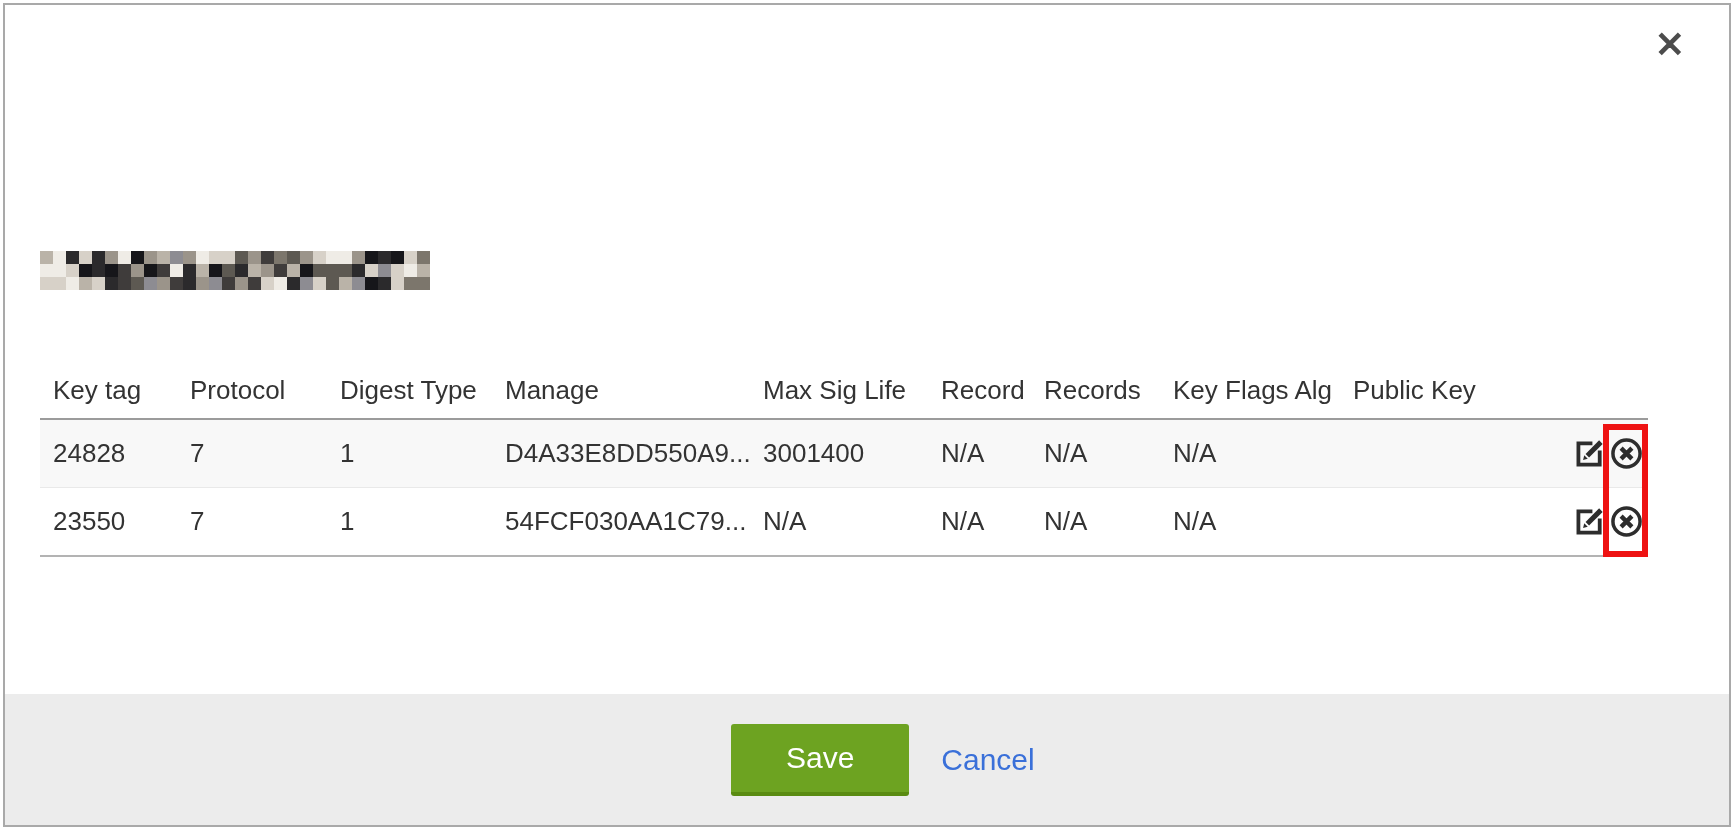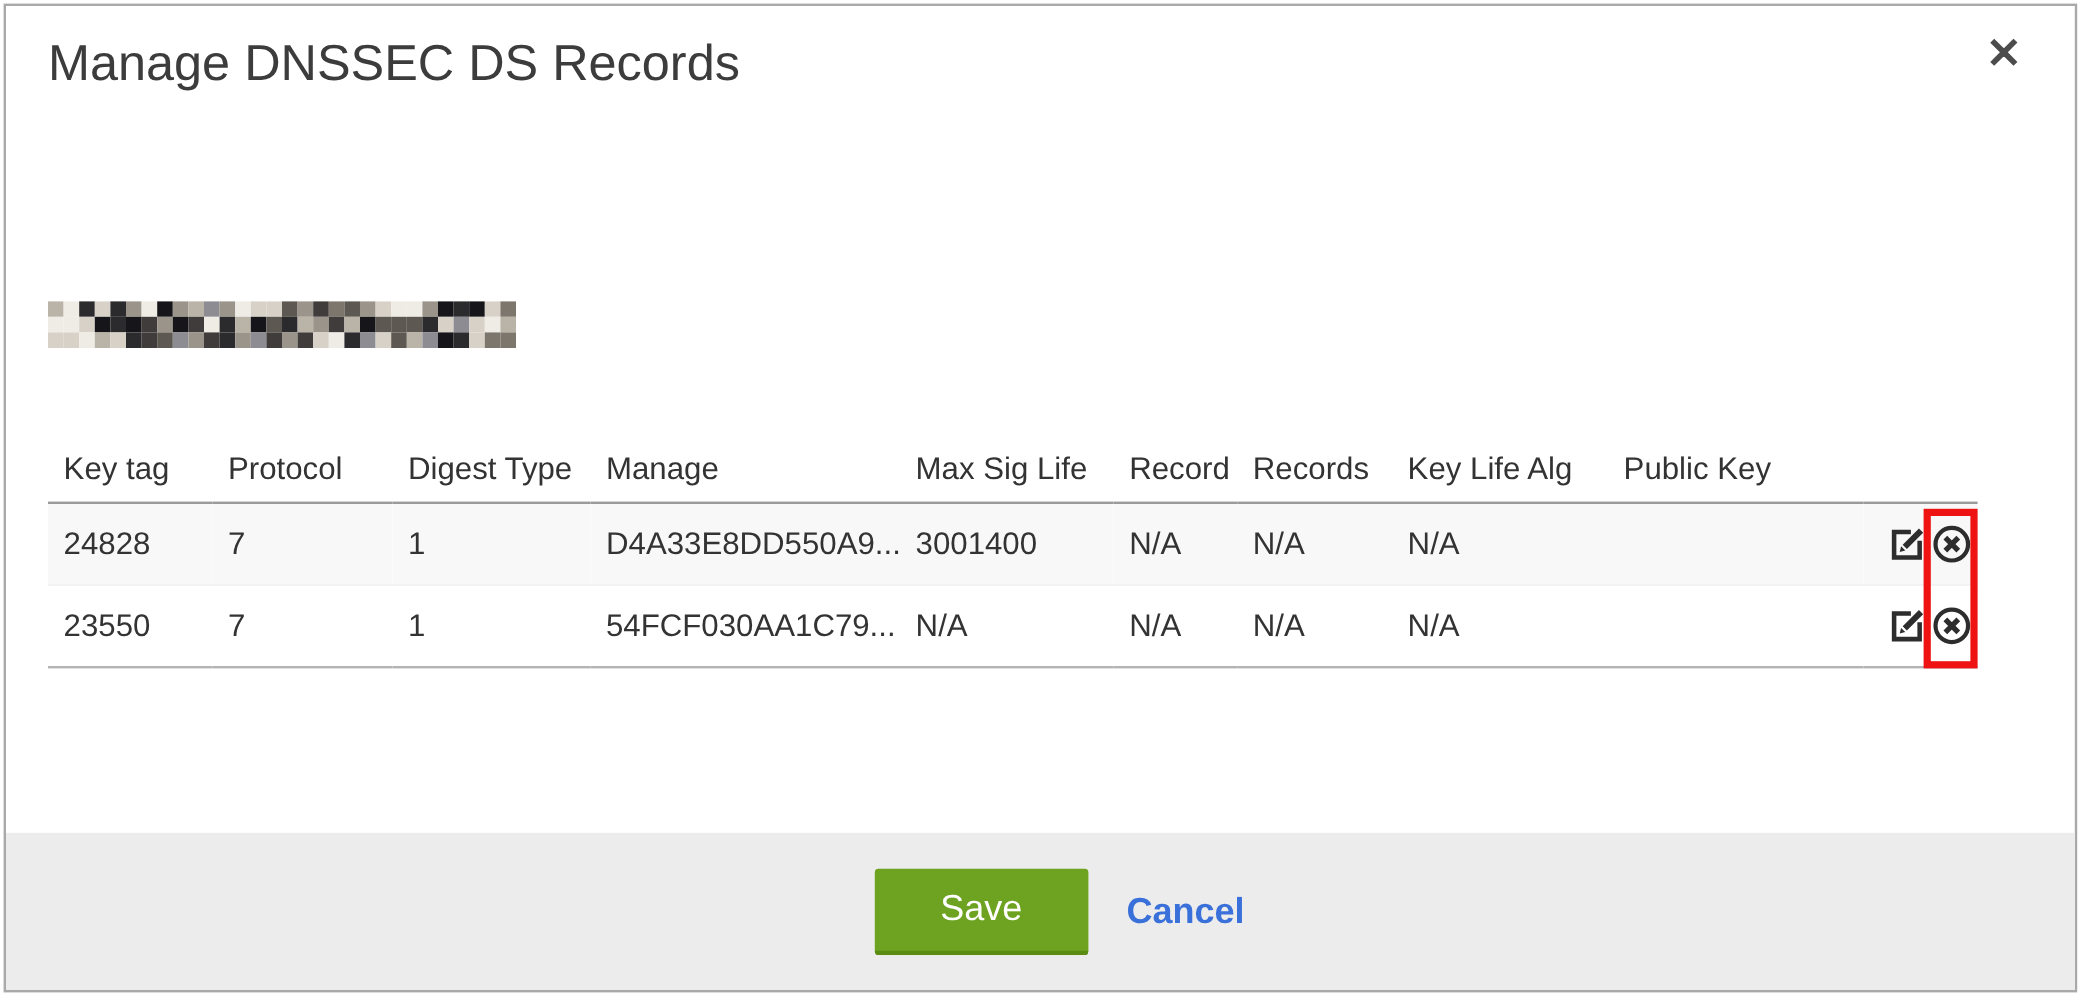--- a/index.html
+++ b/index.html
@@ -52,34 +52,33 @@
   }
   .footer {
     position:absolute; left:0; right:0; top:689px; bottom:0;
     background:#ececec; display:flex; align-items:center; justify-content:center; gap:32px;
   }
   .save-btn {
     width:178px; height:72px; box-sizing:border-box;
     background:#6da321; border:none; border-bottom:4px solid #5a8b12; border-radius:3px;
     color:#fff; font-size:30px; font-family:inherit; cursor:pointer;margin-left:32px;
   }
-  .cancel-link { color:#3a70d9; font-size:30px; text-decoration:none; cursor:pointer;font-weight:bold; }
+  .cancel-link { color:#3a70d9; font-size:30px; text-decoration:none; cursor:pointer; }
 
   .red-box {
     position:absolute; box-sizing:border-box;
     left:1598px; top:419px; width:45px; height:133px;
     border:6px solid #ee1212; pointer-events:none;
   }
 </style>
 </head>
 <body>
 
 <div class="dialog">
 
-  <div class="title">Manage DNSSEC DS Records</div>
 
   <button class="close-btn">✕</button>
 
   <div class="redacted">
       <span style="background: rgb(186, 179, 168);"></span>
       <span style="background: rgb(239, 236, 230);"></span>
       <span style="background: rgb(43, 42, 44);"></span>
       <span style="background: rgb(215, 209, 200);"></span>
       <span style="background: rgb(43, 42, 44);"></span>
       <span style="background: rgb(155, 148, 138);"></span>
@@ -186,21 +185,21 @@
       </colgroup>
       <thead>
         <tr>
           <th>Key tag</th>
           <th>Protocol</th>
           <th>Digest Type</th>
           <th>Manage</th>
           <th>Max Sig Life</th>
           <th>Record</th>
           <th>Records</th>
-          <th>Key Life Alg</th>
+          <th>Key Flags Alg</th>
           <th>Public Key</th>
           <th></th>
         </tr>
       </thead>
       <tbody>
         <tr class="row-a">
           <td>24828</td>
           <td>7</td>
           <td>1</td>
           <td>D4A33E8DD550A9...</td>

